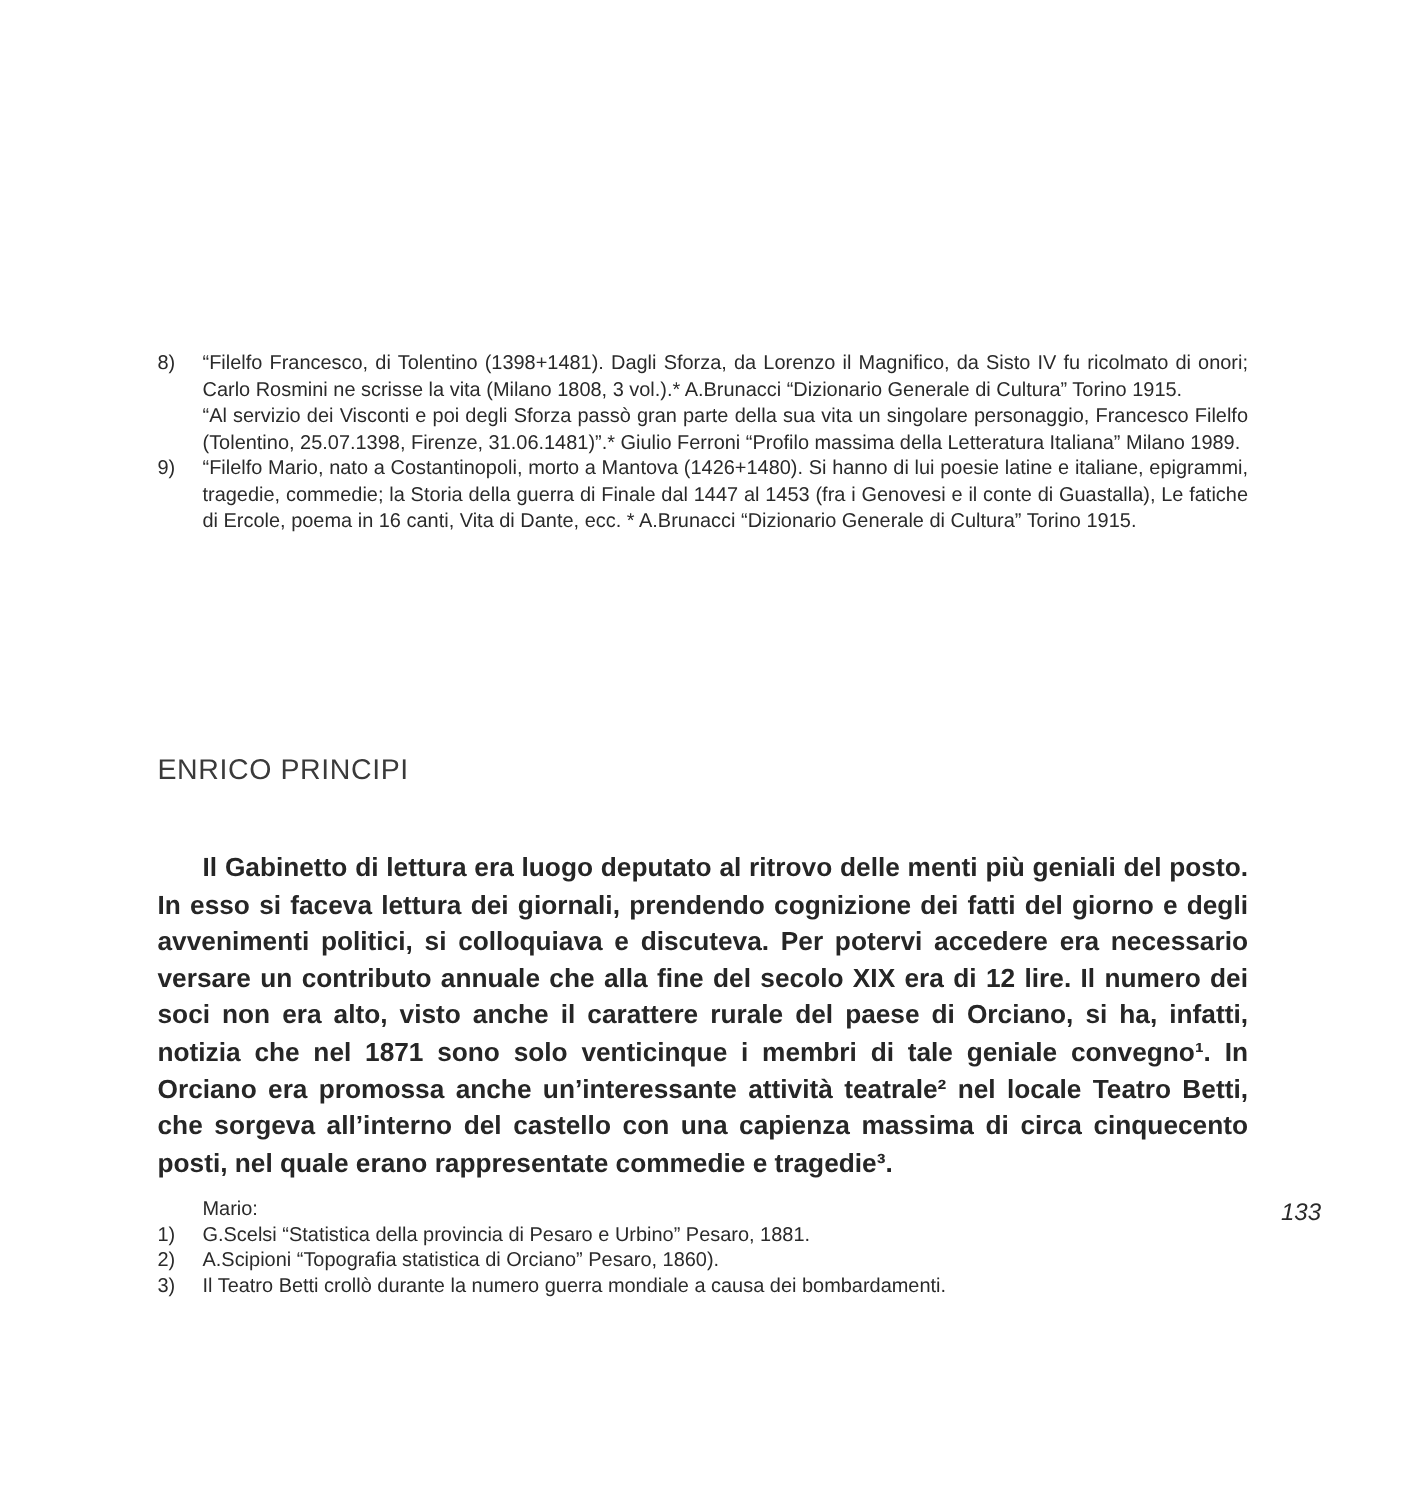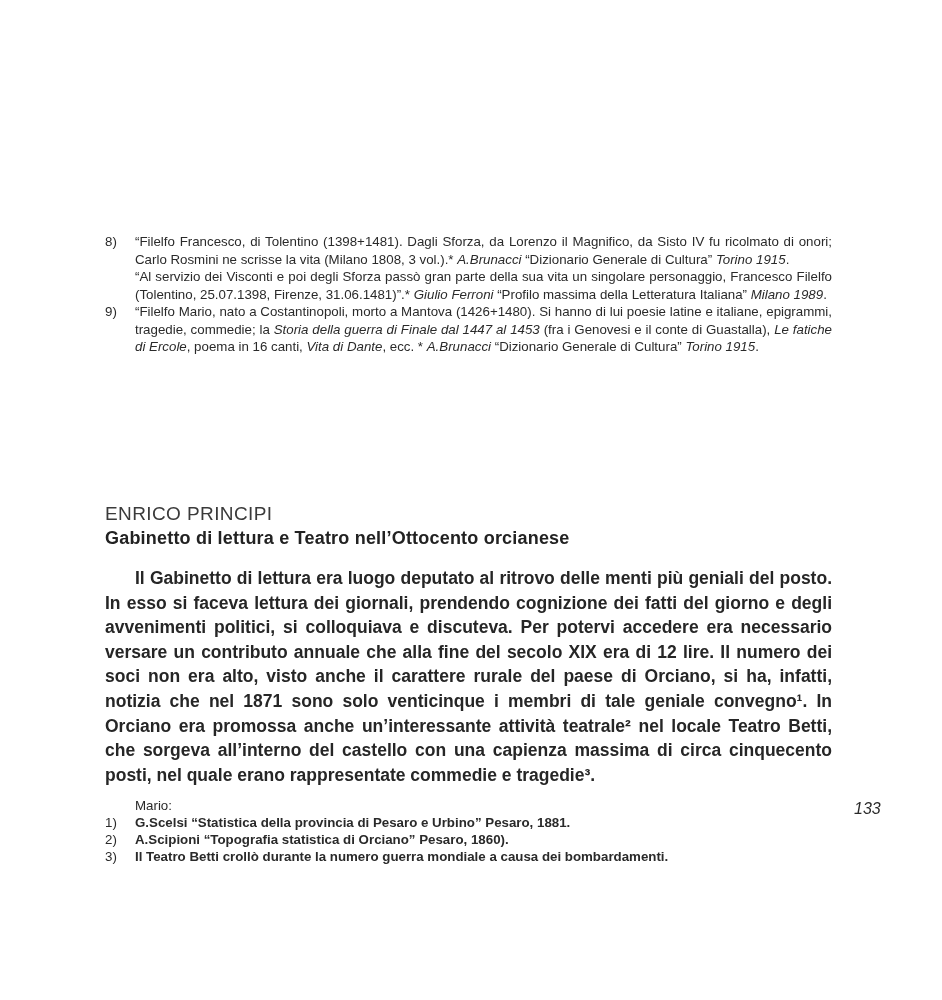--- a/index.html
+++ b/index.html
@@ -37,21 +37,21 @@
   }
   .fn-num {
     width: 30px;
     flex: 0 0 30px;
   }
   .fn-text {
     flex: 1 1 auto;
     text-align: justify;
   }
 
-  .it { font-style: italic; }
+  .it { }
 
   
   .article-head {
     position: absolute;
     left: 105px;
     top: 504px;
     width: 727px;
   }
   .author {
     font-size: 19px;
@@ -100,21 +100,20 @@
   .note-row {
     display: flex;
     align-items: flex-start;
   }
   .note-num {
     width: 30px;
     flex: 0 0 30px;
   }
   .note-text {
     flex: 1 1 auto;
-    font-weight: bold;
   }
 
   
   .page-num {
     position: absolute;
     left: 854px;
     top: 800px;
     font-size: 16px;
     font-style: italic;
     color: #2a2a2a;
@@ -135,21 +134,20 @@
       <span class="fn-text"><span>“Al servizio dei Visconti e poi degli Sforza passò gran parte della sua vita un singolare personaggio, Francesco Filelfo (Tolentino, 25.07.1398, Firenze, 31.06.1481)”.* </span><span class="it">Giulio Ferroni</span><span> “Profilo massima della Letteratura Italiana” </span><span class="it">Milano 1989</span><span>.</span></span>
     </div>
     <div class="fn-row">
       <span class="fn-num">9)</span>
       <span class="fn-text"><span>“Filelfo Mario, nato a Costantinopoli, morto a Mantova (1426+1480). Si hanno di lui poesie latine e italiane, epigrammi, tragedie, commedie; la </span><span class="it">Storia della guerra di Finale dal 1447 al 1453</span><span> (fra i Genovesi e il conte di Guastalla), </span><span class="it">Le fatiche di Ercole</span><span>, poema in 16 canti, </span><span class="it">Vita di Dante</span><span>, ecc. * </span><span class="it">A.Brunacci</span><span> “Dizionario Generale di Cultura” </span><span class="it">Torino 1915</span><span>.</span></span>
     </div>
   </section>
 
   <header class="article-head">
     <div class="author">ENRICO PRINCIPI</div>
-    <h1 class="title">Gabinetto di lettura e Teatro nell’Ottocento orcianese</h1>
   </header>
 
   <p class="body-text">Il Gabinetto di lettura era luogo deputato al ritrovo delle menti più geniali del posto. In esso si faceva lettura dei giornali, prendendo cognizione dei fatti del giorno e degli avvenimenti politici, si colloquiava e discuteva. Per potervi accedere era necessario versare un contributo annuale che alla fine del secolo XIX era di 12 lire. Il numero dei soci non era alto, visto anche il carattere rurale del paese di Orciano, si ha, infatti, notizia che nel 1871 sono solo venticinque i membri di tale geniale convegno¹. In Orciano era promossa anche un’interessante attività teatrale² nel locale Teatro Betti, che sorgeva all’interno del castello con una capienza massima di circa cinquecento posti, nel quale erano rappresentate commedie e tragedie³.</p>
 
   <section class="notes">
     <div class="notes-label">Mario:</div>
     <div class="note-row">
       <span class="note-num">1)</span>
       <span class="note-text">G.Scelsi “Statistica della provincia di Pesaro e Urbino” Pesaro, 1881.</span>
     </div>

